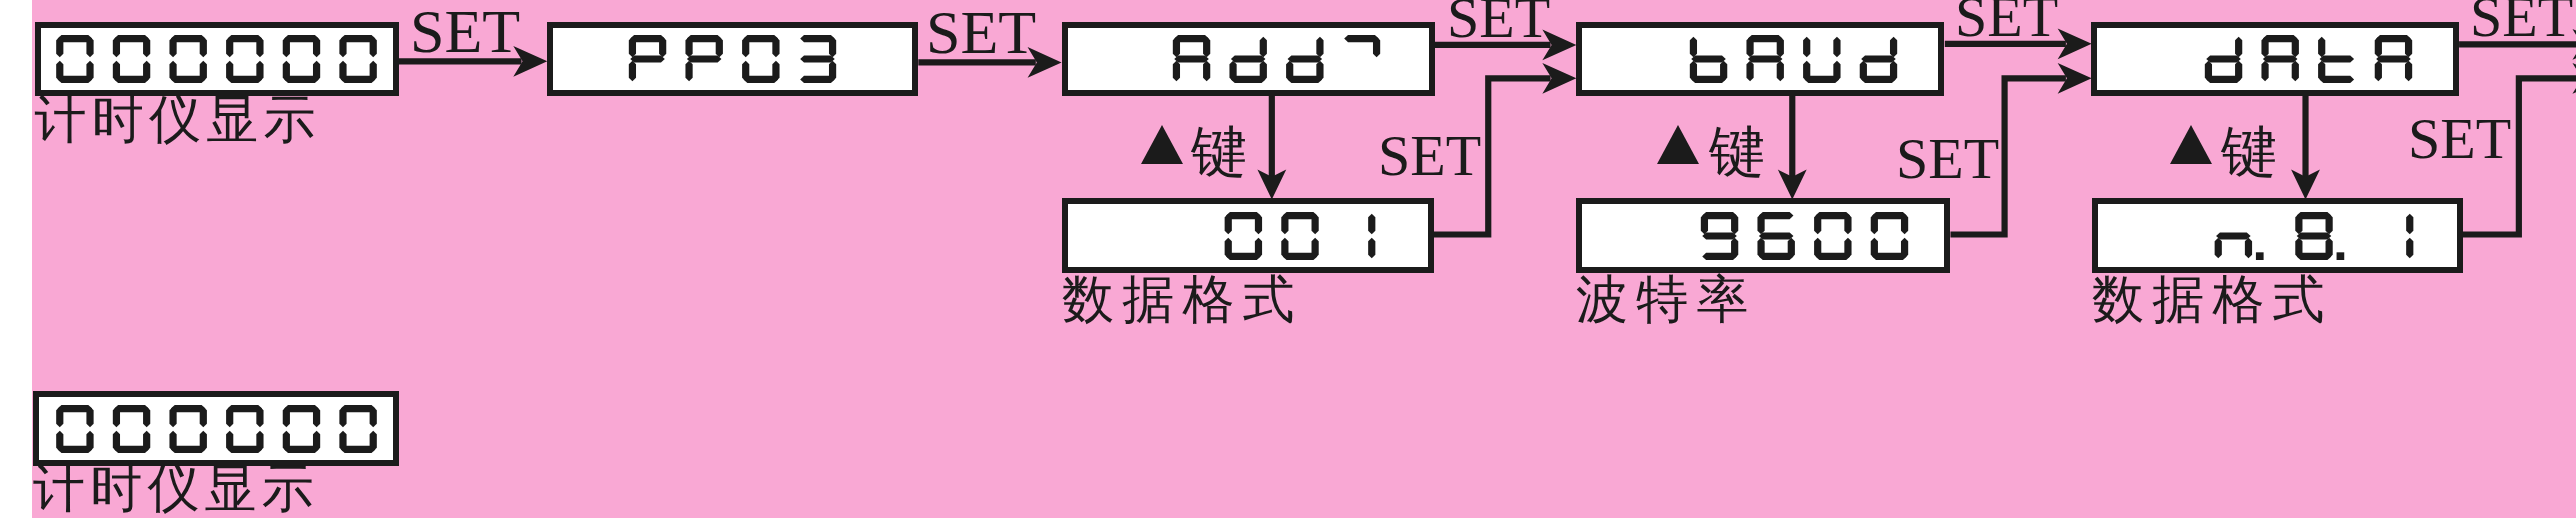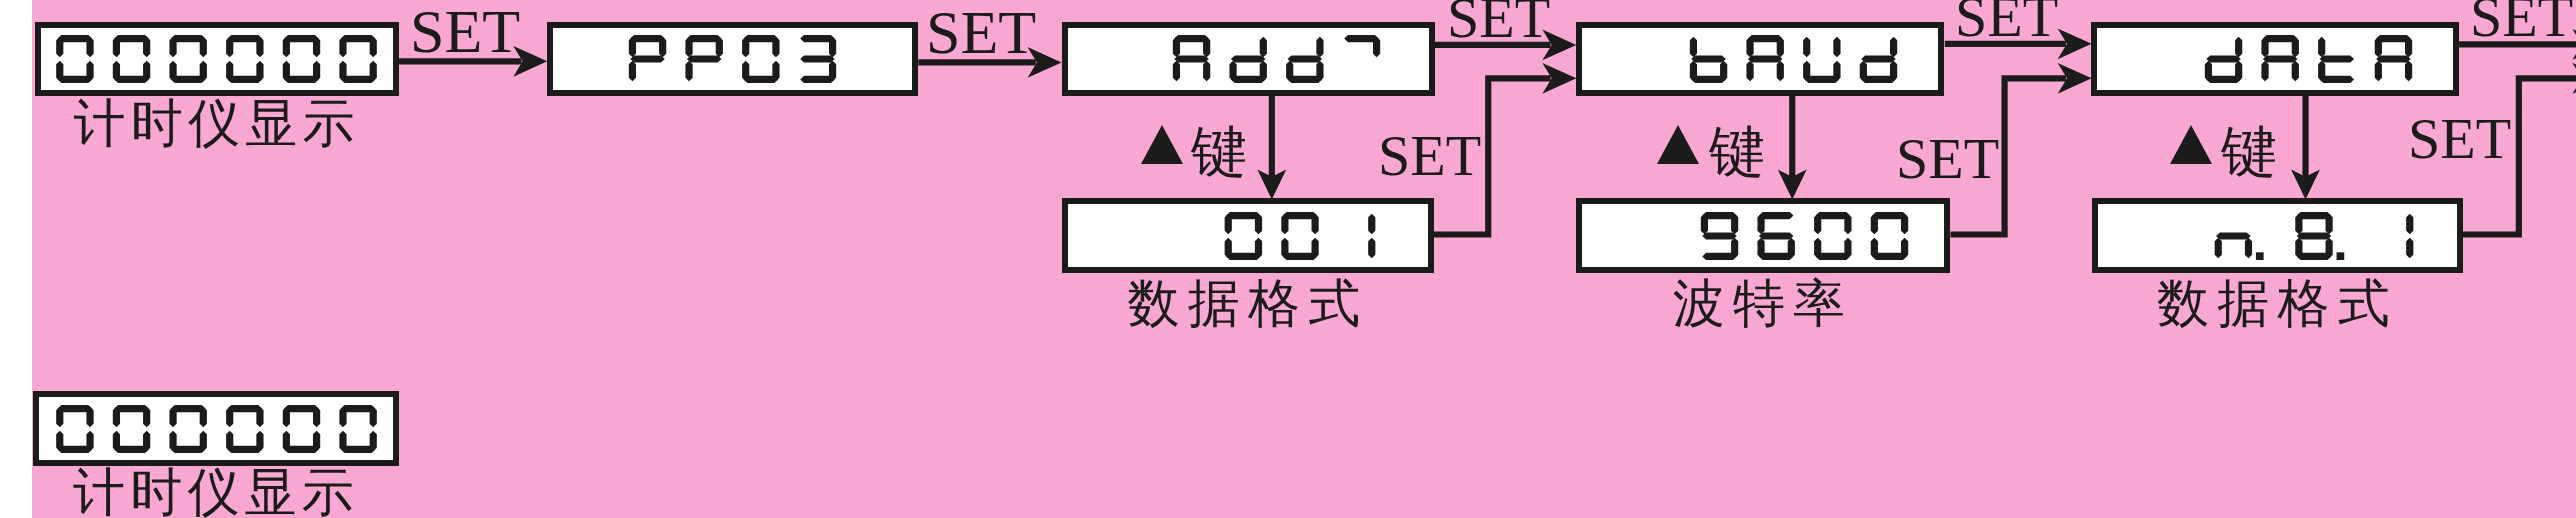--- a/index.html
+++ b/index.html
@@ -3,22 +3,22 @@
 <meta charset="utf-8">
 <style>
   html,body{margin:0;padding:0;background:#fff;}
   #canvas{position:relative;width:2576px;height:519px;background:#f9a8d4;overflow:hidden;
           font-family:"Liberation Serif","DejaVu Serif",serif;margin-left:32px;}
   .wires{position:absolute;left:0;top:0;z-index:1;}
   .box{position:absolute;box-sizing:border-box;border:6.2px solid #1b1b1b;background:#ffffff;z-index:2;}
   .seg7{display:flex;align-items:center;justify-content:center;height:100%;width:100%;}
   .set{position:absolute;z-index:3;color:#1b1b1b;line-height:1;white-space:nowrap;
        font-family:"Liberation Serif","DejaVu Serif",serif;}
-  .caption{position:absolute;z-index:3;color:#1b1b1b;line-height:1;text-align:center;white-space:nowrap;
-           font-family:Liberation Serif, serif;}
+  .caption{position:absolute;z-index:3;color:#1b1b1b;line-height:1;white-space:nowrap;
+           font-family:Liberation Mono, monospace;}
   .cjk{position:absolute;z-index:3;color:#1b1b1b;line-height:1;white-space:nowrap;
        font-family:"Liberation Serif","DejaVu Serif",serif;}
   .tri-up{position:absolute;z-index:3;width:0;height:0;
           border-left:21.6px solid transparent;border-right:21.6px solid transparent;
           border-bottom:39px solid #1b1b1b;}
 </style>
 </head>
 <body>
 
 <div id="canvas">

